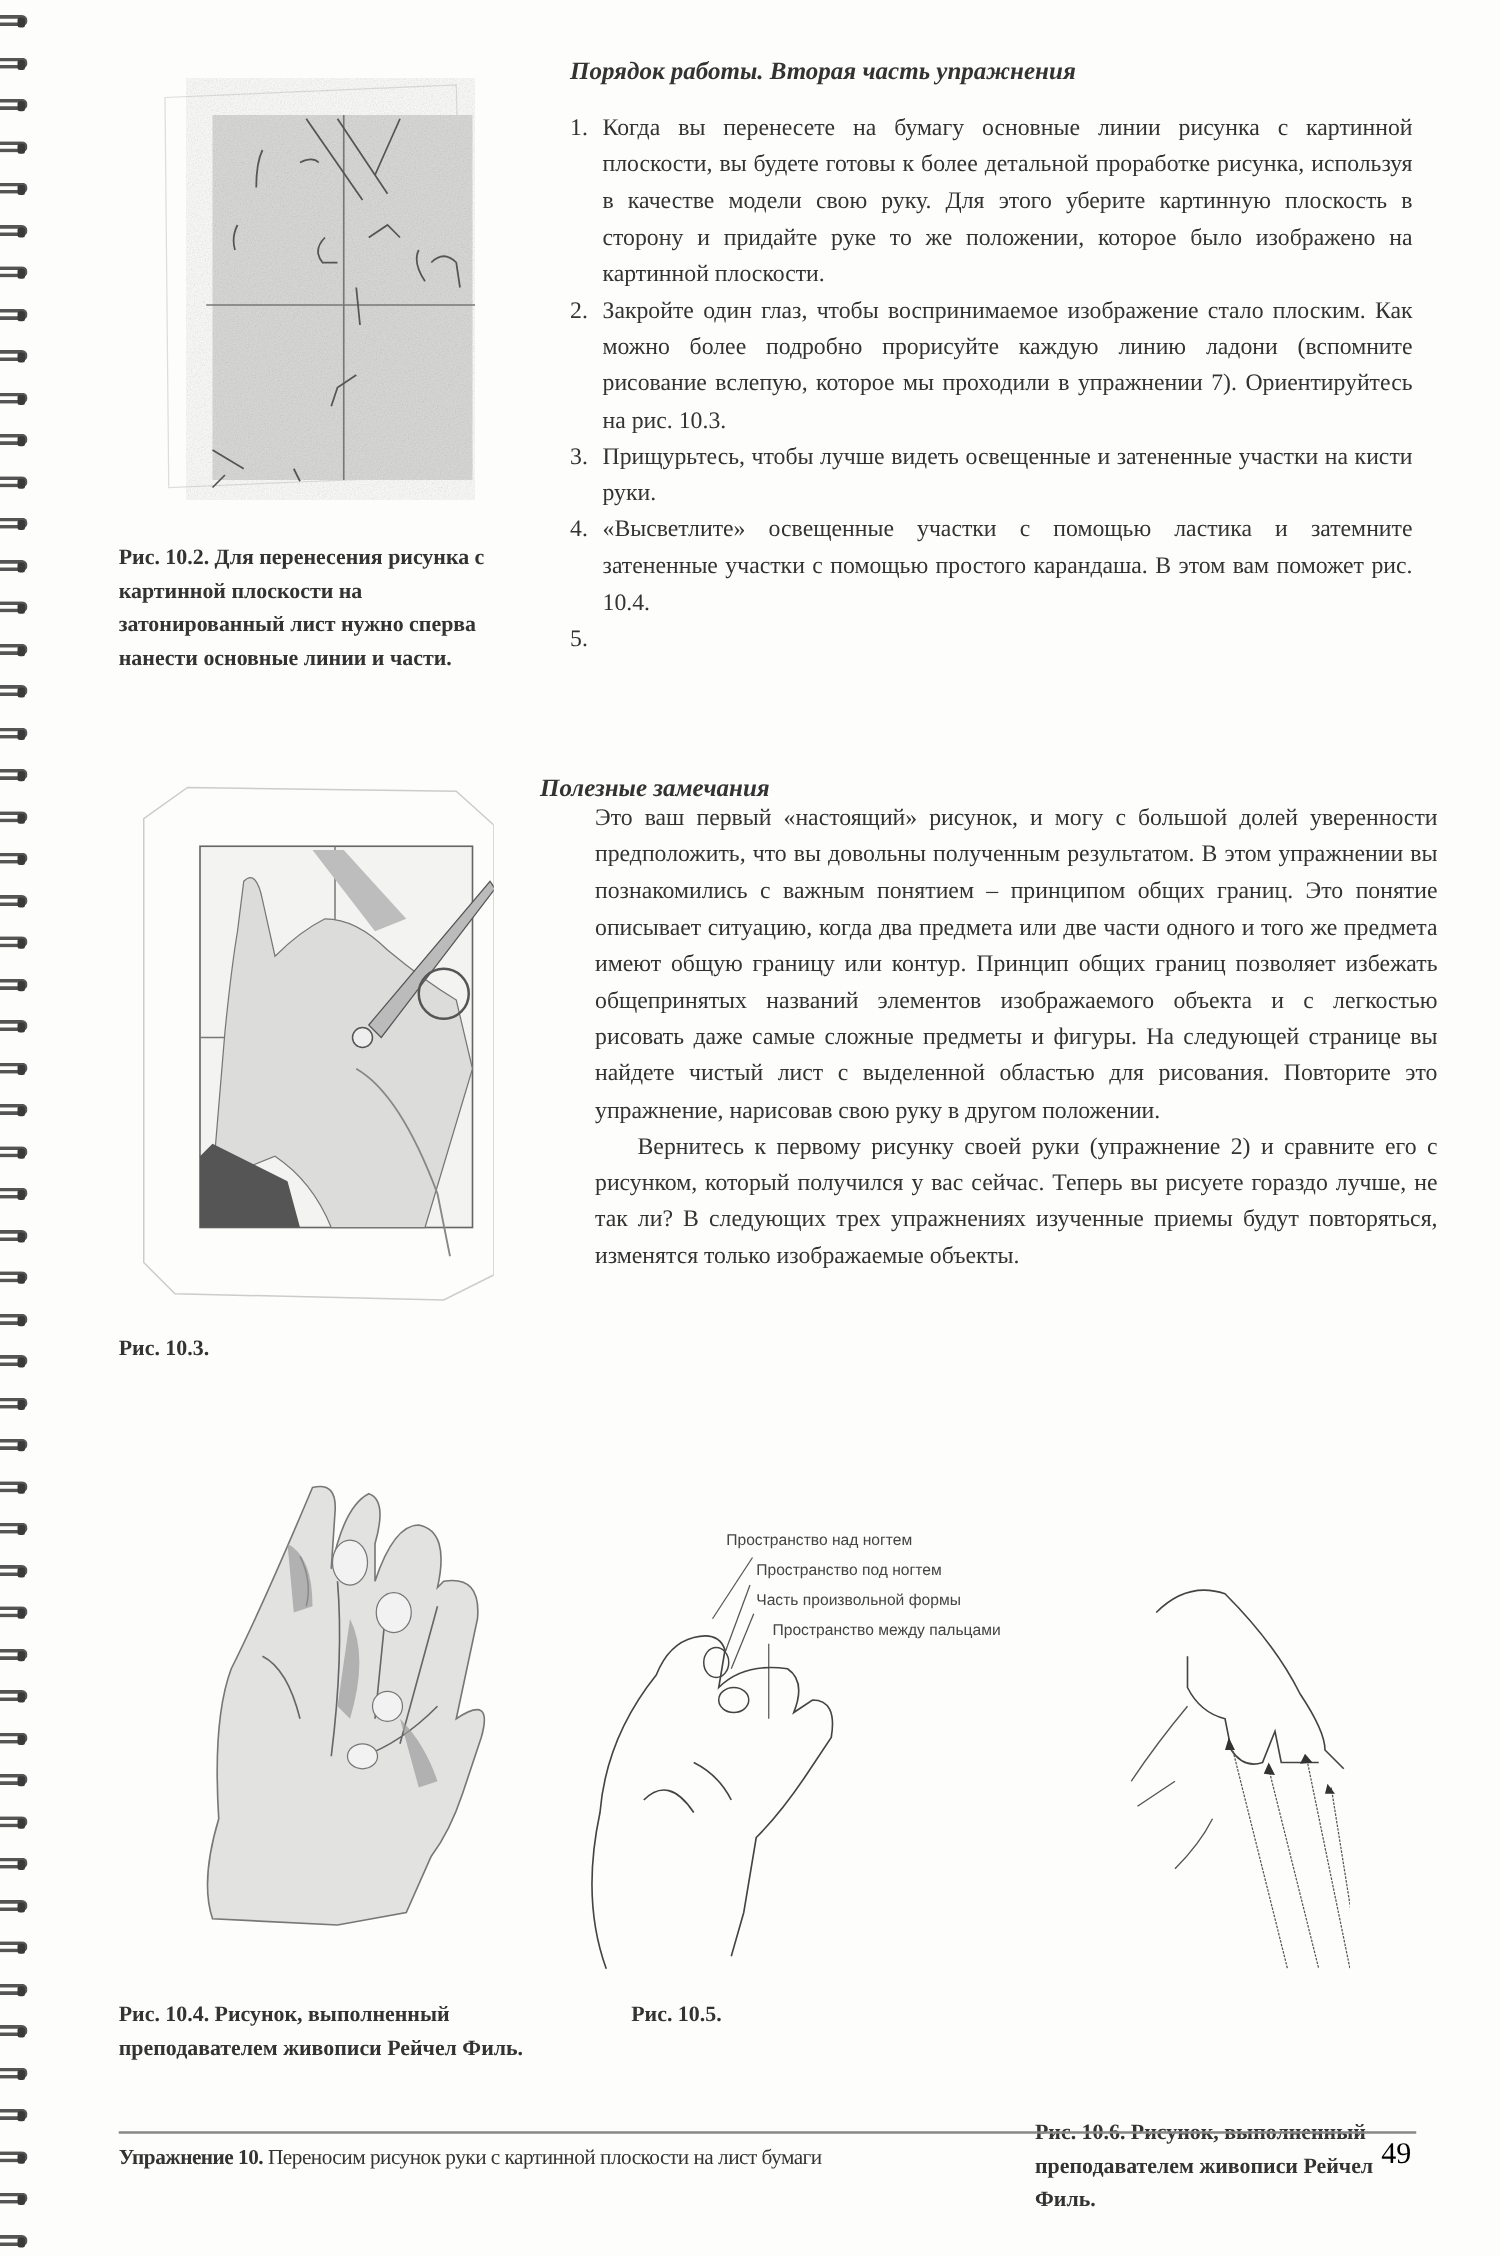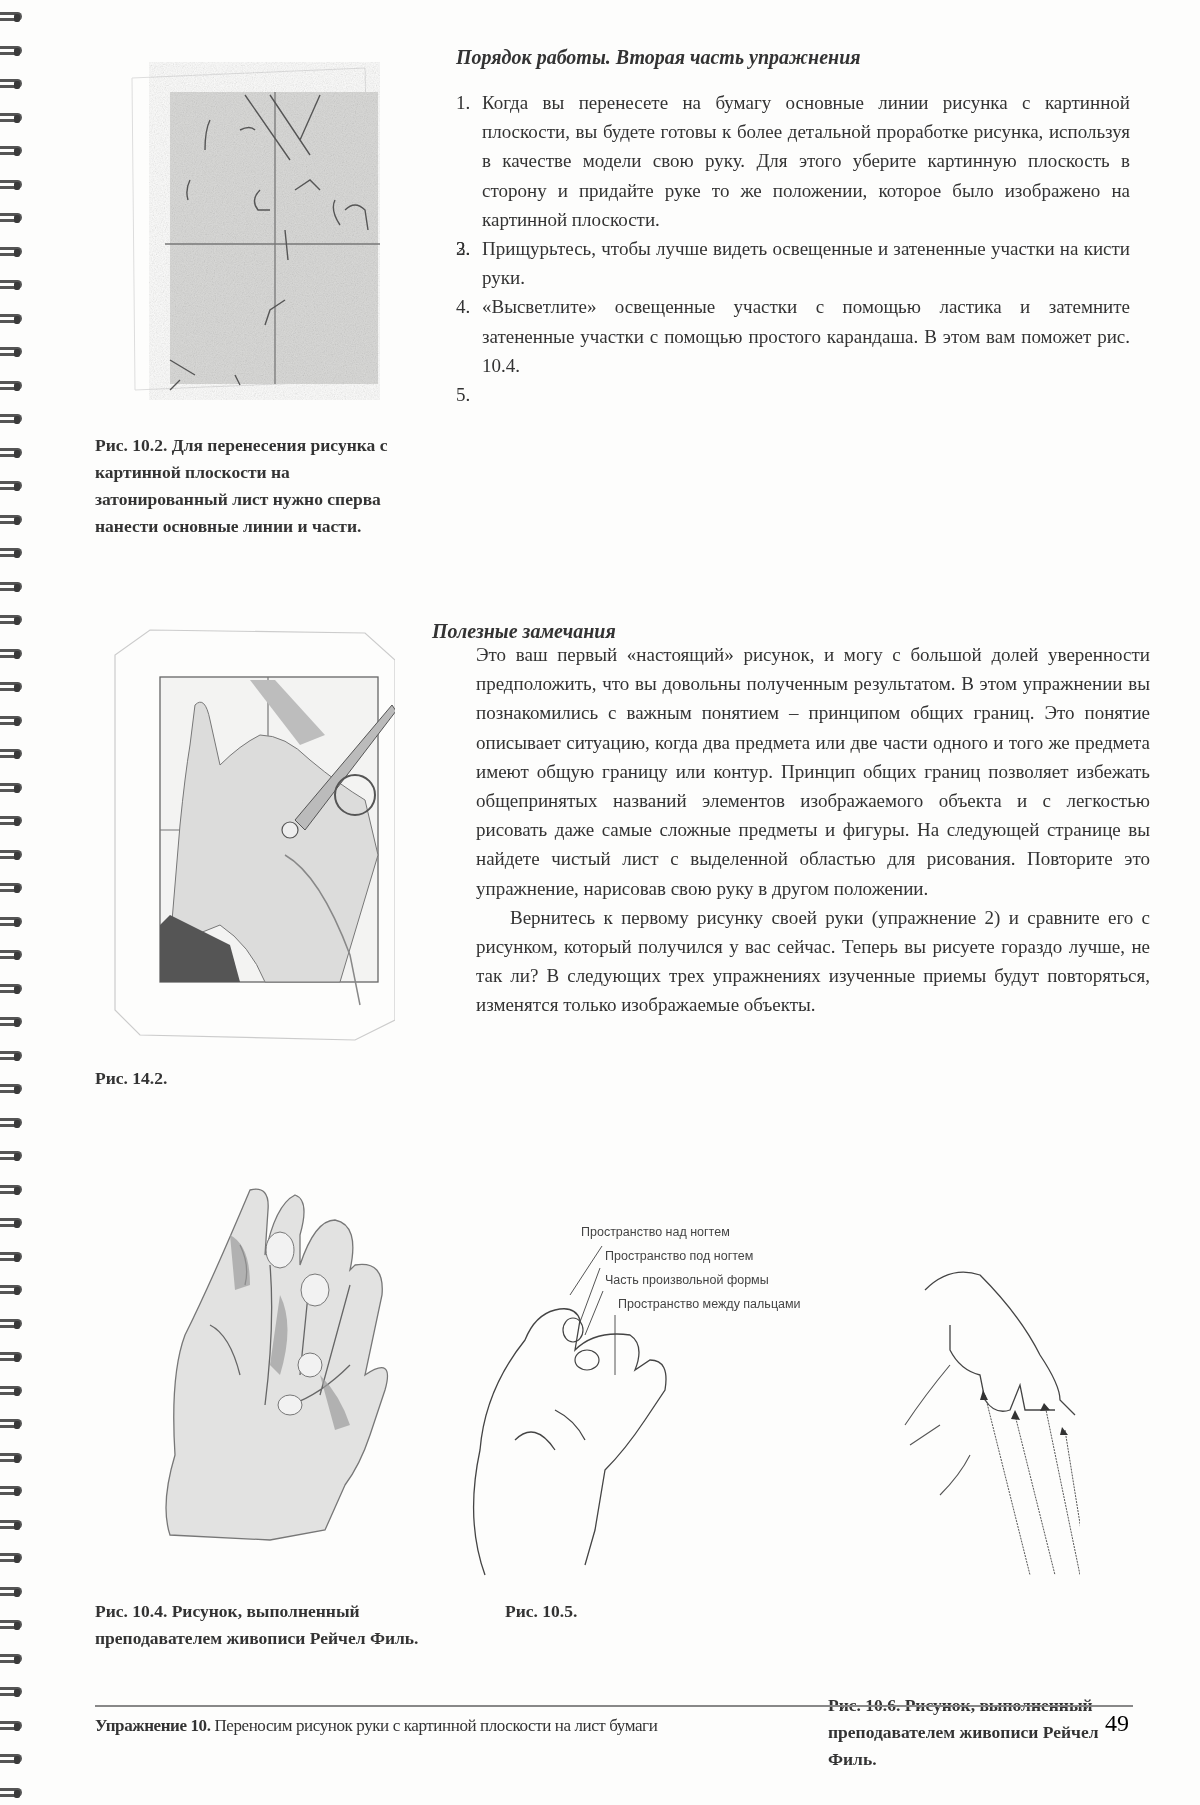--- a/index.html
+++ b/index.html
@@ -259,21 +259,21 @@
       <div class="wire"></div>
       <div class="hole"></div>
     </div>
   </div>
 
 <div class="section-title" style="left:456px; top:46px;">Порядок работы. Вторая часть упражнения</div>
 
 <div class="body-col" style="top:88px;">
   <ol class="steps">
     <li><span class="num">1.</span><span>Когда вы перенесете на бумагу основные линии рисунка с картинной плоскости, вы будете готовы к более детальной проработке рисунка, используя в качестве модели свою руку. Для этого уберите картинную плоскость в сторону и придайте руке то же положении, которое было изображено на картинной плоскости.</span></li>
-    <li><span class="num">2.</span></li>
+    <li><span class="num">2.</span><span>Закройте один глаз, чтобы воспринимаемое изображение стало плоским. Как можно более подробно прорисуйте каждую линию ладони (вспомните рисование вслепую, которое мы проходили в упражнении 7). Ориентируйтесь на рис. 10.3.</span></li>
     <li><span class="num">3.</span><span>Прищурьтесь, чтобы лучше видеть освещенные и затененные участки на кисти руки.</span></li>
     <li><span class="num">4.</span><span>«Высветлите» освещенные участки с помощью ластика и затемните затененные участки с помощью простого карандаша. В этом вам поможет рис. 10.4.</span></li>
     <li><span class="num">5.</span></li>
   </ol>
 </div>
 
 <div class="section-title" style="left:432px; top:620px;">Полезные замечания</div>
 
 <div class="body-col para" style="top:640px;margin-left:20px;">
   <p>Это ваш первый «настоящий» рисунок, и могу с большой долей уверенности предположить, что вы довольны полученным результатом. В этом упражнении вы познакомились с важным понятием – принципом общих границ. Это понятие описывает ситуацию, когда два предмета или две части одного и того же предмета имеют общую границу или контур. Принцип общих границ позволяет избежать общепринятых названий элементов изображаемого объекта и с легкостью рисовать даже самые сложные предметы и фигуры. На следующей странице вы найдете чистый лист с выделенной областью для рисования. Повторите это упражнение, нарисовав свою руку в другом положении.</p>
@@ -309,21 +309,21 @@
     <line x1="50" y1="205" x2="175" y2="205" stroke="#777" stroke-width="1.2"></line>
     <path d="M140 55 L190 120 L215 110 L165 55 Z" fill="#bdbdbd"></path>
     <path d="M85 80 Q95 70 100 95 L110 140 Q130 120 150 110 Q175 110 200 135 Q230 160 255 175 L268 230 L230 357 L155 357 Q140 320 110 300 L60 320 L70 200 Q75 150 80 120 Z" fill="#dcdcdb" stroke="#777" stroke-width="1"></path>
     <path d="M50 300 L60 290 L120 320 L130 357 L50 357 Z" fill="#555"></path>
     <path d="M185 195 L282 80 L286 86 L195 205 Z" fill="#bbb" stroke="#555" stroke-width="1"></path>
     <circle cx="180" cy="205" r="8" fill="#eee" stroke="#555" stroke-width="1.2"></circle>
     <circle cx="245" cy="170" r="20" fill="none" stroke="#555" stroke-width="2"></circle>
     <path d="M175 230 Q210 250 240 330 L250 380" fill="none" stroke="#888" stroke-width="1.5"></path>
   </svg>
 </div>
-<div class="caption" style="left:95px; top:1065px;">Рис. 14.2.</div>
+<div class="caption" style="left:95px; top:1065px;">Рис. 10.3.</div>
 
 <div class="fig" style="left:150px; top:1175px;">
   <svg width="270" height="380" viewBox="0 0 270 380">
     <path d="M100 15 Q120 10 118 35 L115 80 Q125 30 145 20 Q160 25 150 60 L150 90 Q165 45 185 45 Q210 50 200 95 L205 90 Q235 85 232 120 L215 200 Q245 180 235 215 L220 260 Q210 290 195 310 L175 355 L120 365 L20 360 Q10 330 25 280 Q20 200 35 160 Q60 110 100 15 Z" fill="#e2e2e1" stroke="#777" stroke-width="1.3"></path>
     <path d="M90 70 Q100 90 95 110 M120 90 Q125 150 115 230 M160 100 L150 200 M200 110 L170 220 M140 230 Q170 220 200 190 M60 150 Q80 160 90 200" stroke="#666" stroke-width="1.3" fill="none"></path>
     <path d="M80 60 Q100 70 100 110 L85 115 Z M130 120 Q145 150 130 200 L120 190 Z M170 200 Q190 220 200 250 L185 255 Z" fill="#9d9d9d" opacity="0.7"></path>
     <ellipse cx="130" cy="75" rx="14" ry="18" fill="#f2f2f2" stroke="#777"></ellipse>
     <ellipse cx="165" cy="115" rx="14" ry="16" fill="#f2f2f2" stroke="#777"></ellipse>
     <ellipse cx="160" cy="190" rx="12" ry="12" fill="#f2f2f2" stroke="#777"></ellipse>
     <ellipse cx="140" cy="230" rx="12" ry="10" fill="#f2f2f2" stroke="#777"></ellipse>

